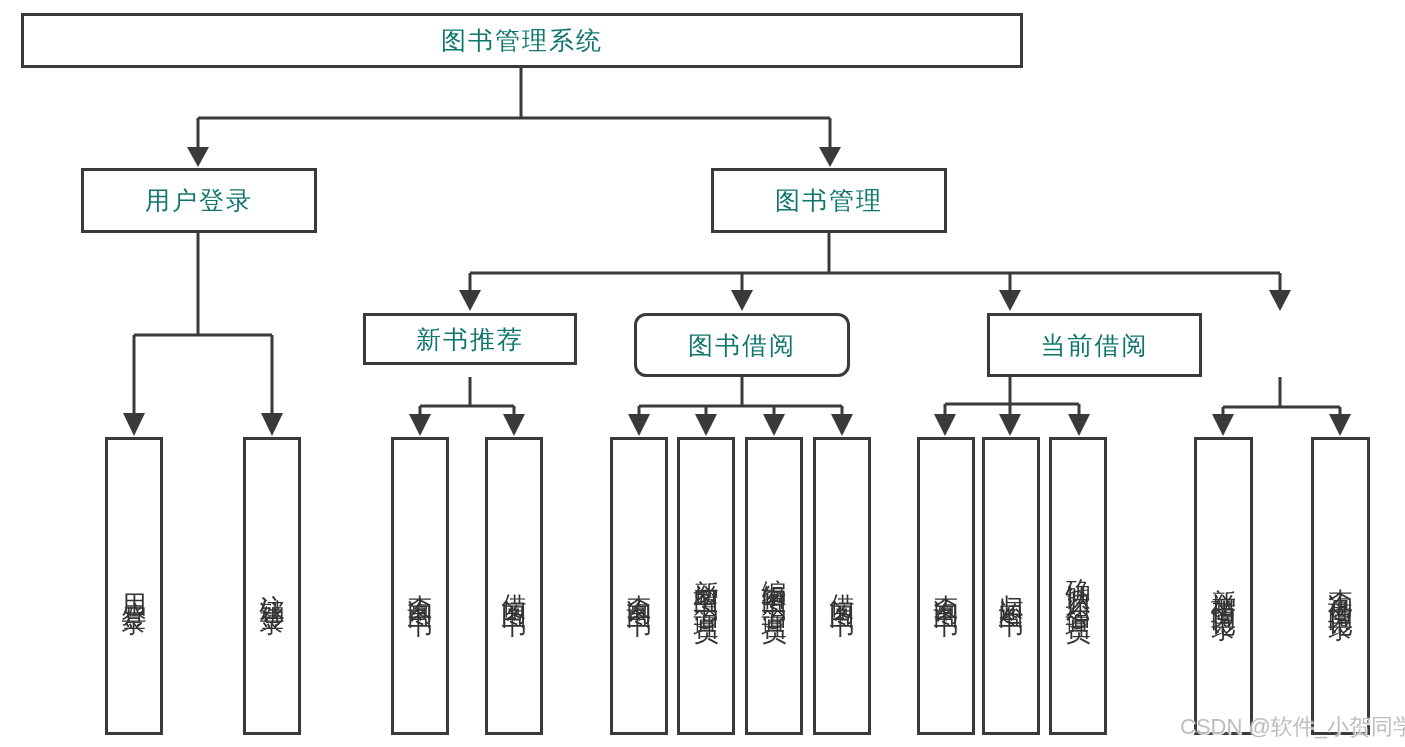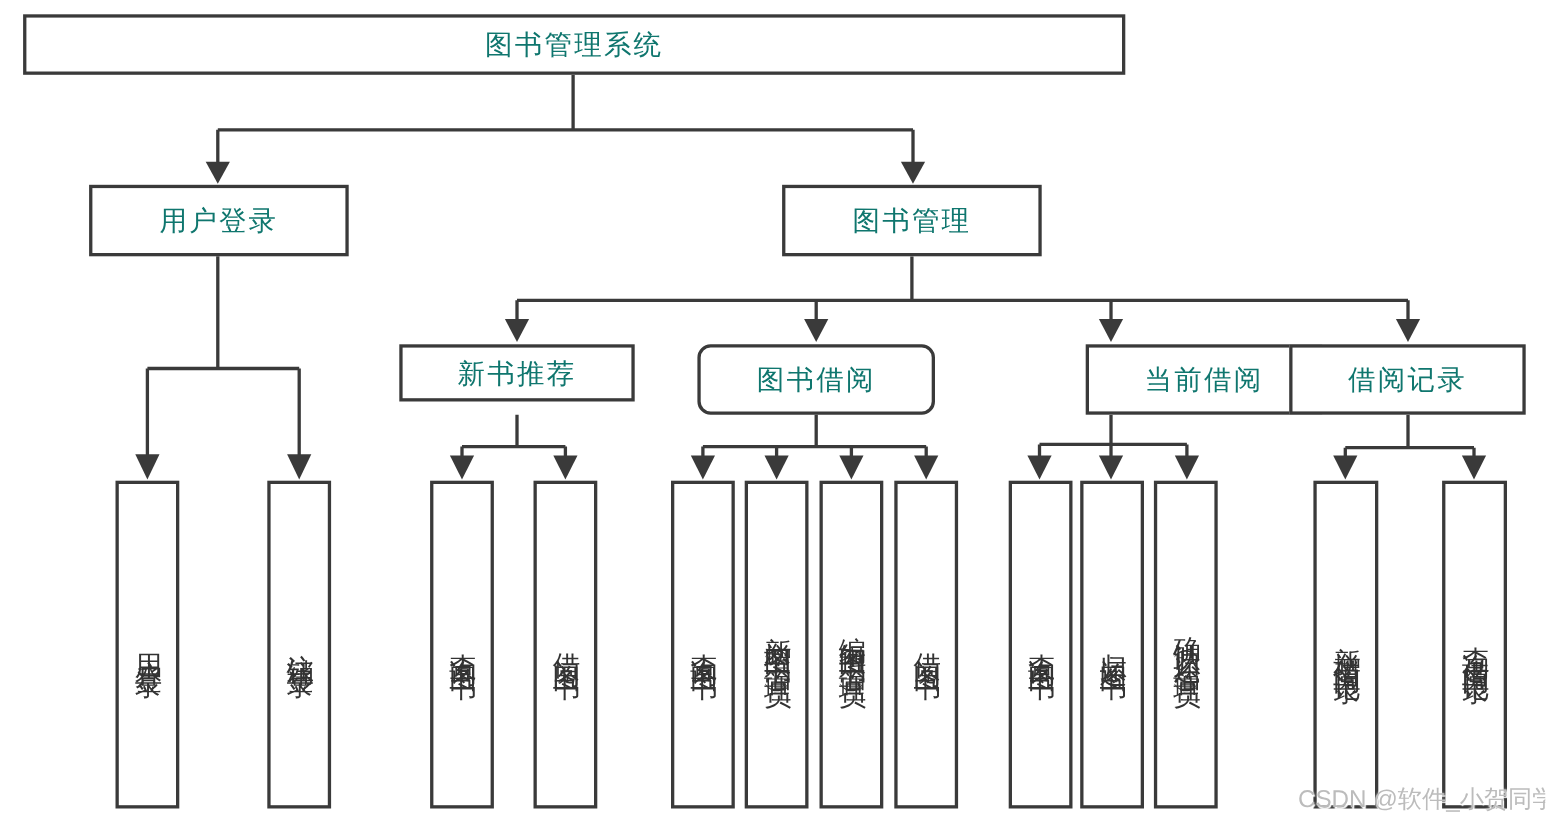--- a/index.html
+++ b/index.html
@@ -109,23 +109,20 @@
 
   <div class="hbox" style="left:363px; top:313px; width:214px; height:52px;">
     <span>新书推荐</span>
   </div>
   <div class="hbox" style="left:634px; top:313px; width:216px; height:64px;border-radius:12px;">
     <span>图书借阅</span>
   </div>
   <div class="hbox" style="left:939px; top:313px; width:215px; height:64px;margin-left:48px;">
     <span>当前借阅</span>
   </div>
-  <div class="hbox" style="left:1172px; top:313px; width:215px; height:64px;">
-    <span>借阅记录</span>
-  </div>
 
   <div class="vbox" style="left:105px; top:437px; width:58px; height:298px;">
     <span>用户登录</span>
   </div>
   <div class="vbox" style="left:243px; top:437px; width:58px; height:298px;">
     <span>注销登录</span>
   </div>
 
   <div class="vbox" style="left:391px; top:437px; width:58px; height:298px;">
     <span>查询图书</span>

